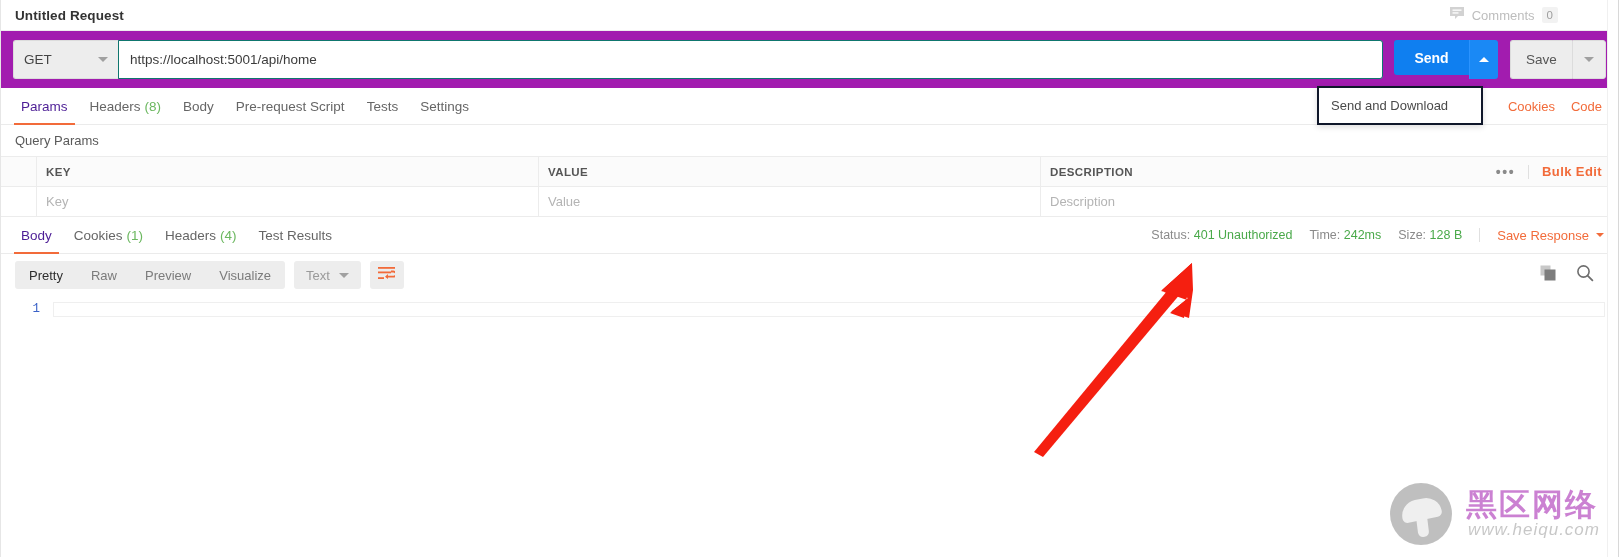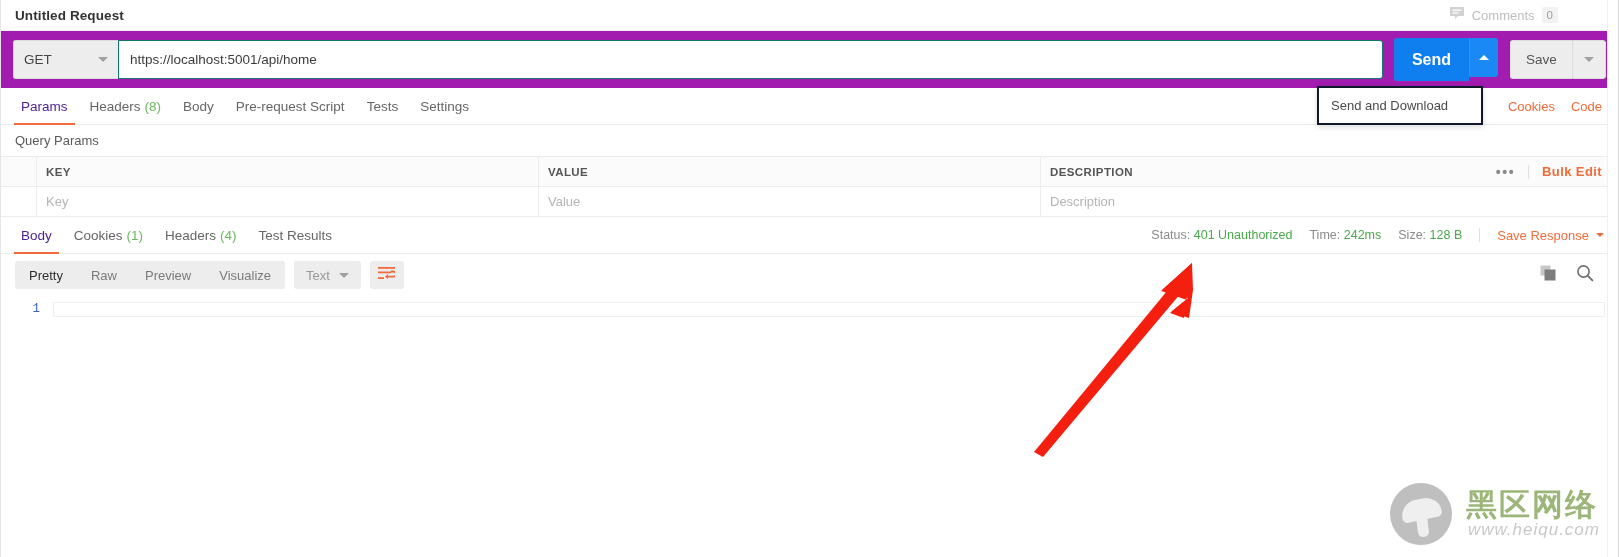--- a/index.html
+++ b/index.html
@@ -77,23 +77,23 @@
     flex: 1; height: 39px;
     border: 1px solid #0f766e;
     border-radius: 0 3px 3px 0;
     background: #ffffff;
     display: flex; align-items: center;
     padding: 0 11px;
     font-size: 13.5px; color: #3c3c3c;
   }
   .send-wrap { display: flex; margin-left: 11px; position: relative; }
   .send-btn {
-    height: 43px; width: 75px;
+    height: 35px; width: 75px;
     background: #0f7ff0; color: #ffffff;
-    font-size: 16px; font-weight: bold;
+    font-size: 14px; font-weight: bold;
     border: none; border-radius: 3px 0 0 3px;
     display: flex; align-items: center; justify-content: center;
     cursor: pointer;
   }
   .send-caret-btn {
     height: 39px; width: 29px;
     background: #1a89f5;
     border: none; border-radius: 0 3px 3px 0;
     border-left: 1px solid #2a93ff;
     display: flex; align-items: center; justify-content: center;
@@ -300,21 +300,21 @@
   }
   .wm-mush-stem {
     position: absolute; width: 11px; height: 25px;
     background: #e3e3e3;
     border-radius: 3px 3px 5px 5px;
     top: 29px; left: 27px;
     transform: rotate(-7deg);
   }
   .wm-text { display: flex; flex-direction: column; gap: 2px; }
   .wm-cn {
-    font-size: 31px; font-weight: bold; color: #4d7c0f;
+    font-size: 31px; font-weight: bold; color: #a21caf;
     letter-spacing: 2px; line-height: 1;
   }
   .wm-url {
     font-size: 17px; color: #9b9b9b;
     font-style: italic; letter-spacing: 1px;
     margin-top: -2px; padding-left: 2px;
   }
   .right-scroll {
     position: absolute; right: 0; top: 0;
     width: 11px; height: 557px;

